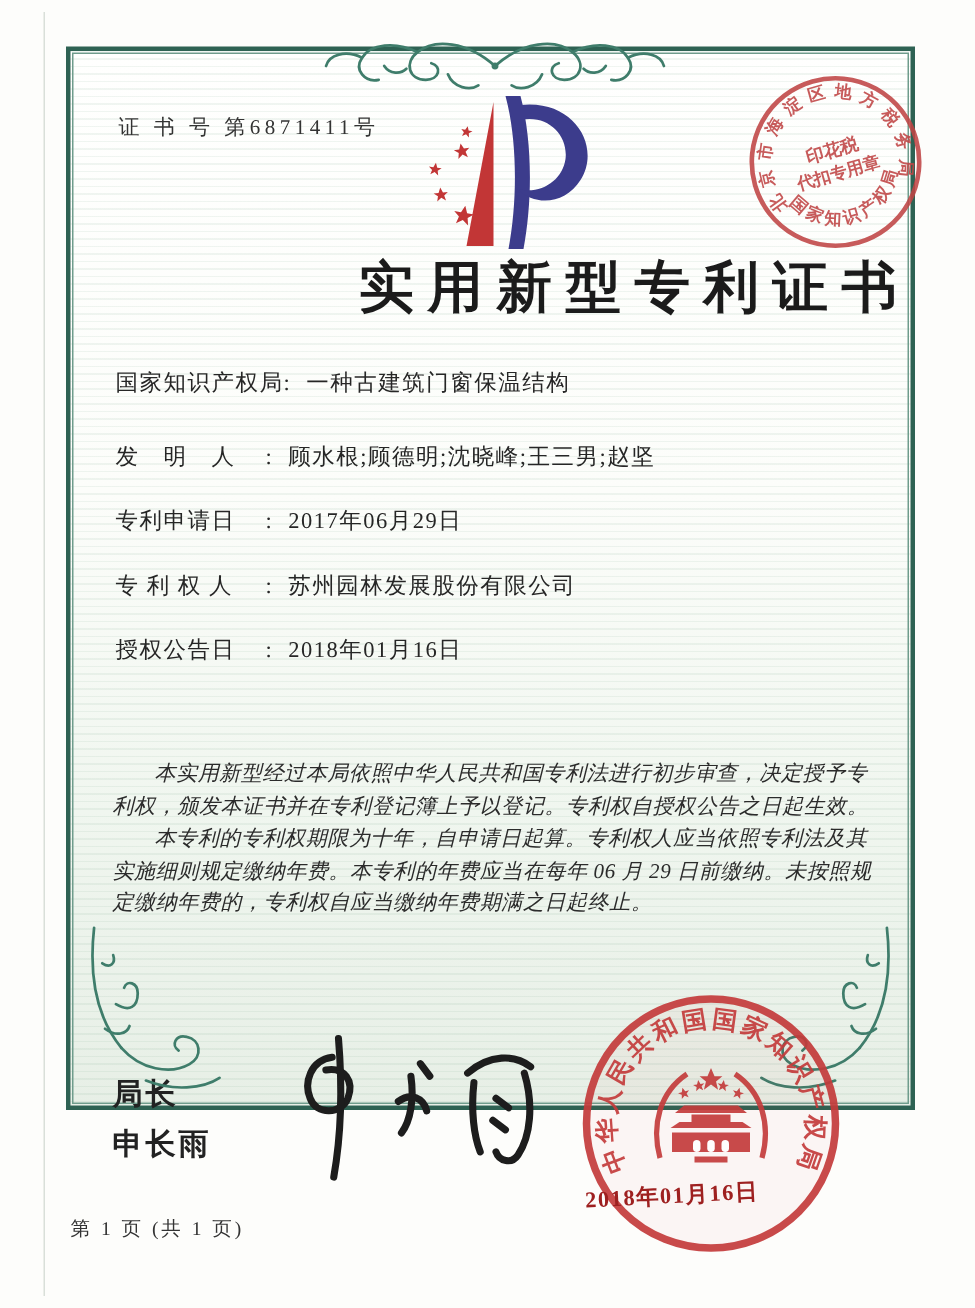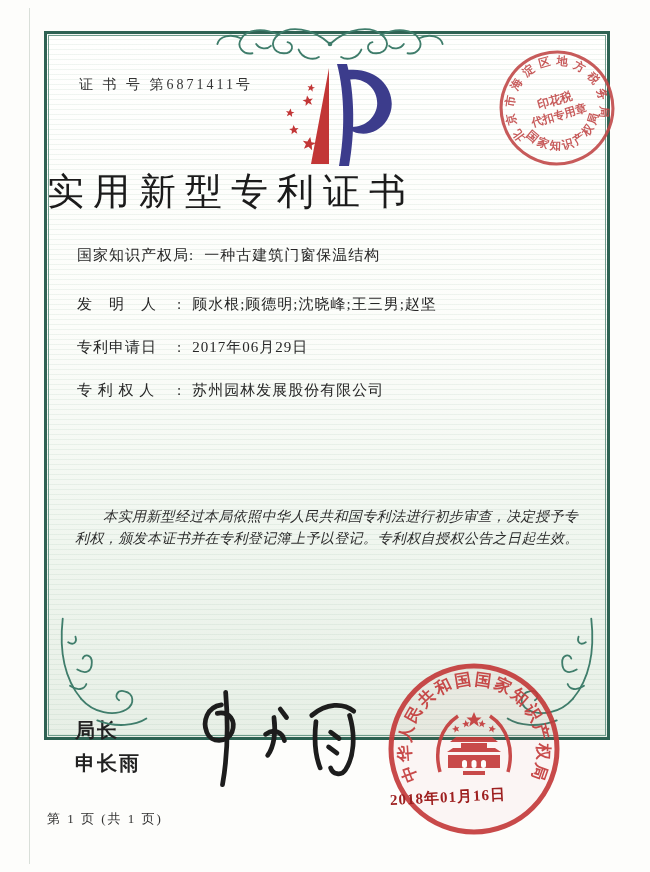--- a/index.html
+++ b/index.html
@@ -17,22 +17,22 @@
       repeating-linear-gradient(180deg, rgba(110,160,130,0.10) 0 1px, rgba(0,0,0,0) 1px 5px),
       linear-gradient(180deg,#fffffe 0%,#fcfdfa 42%,#f0f6ef 72%,#e7efe6 100%);
     border:3px solid #2e6253;
     box-sizing:border-box;
   }
   .paper-inner{position:absolute;inset:1px;border:1px solid #6f9c8c;pointer-events:none;}
   .cert-no{position:absolute;left:32px;top:42px;font-size:14px;letter-spacing:3px;color:#333;}
   .logo{position:absolute;left:212px;top:30px;width:140px;height:105px;}
   .tax-stamp{position:absolute;left:448px;top:12px;width:124px;height:124px;transform:rotate(-16deg);opacity:.88;}
   .title{
-    position:absolute;left:0;top:133px;width:100%;text-align:left;
-    font-size:37px;font-weight:400;letter-spacing:9px;color:#1b1b1b;white-space:nowrap;
+    position:absolute;left:0;top:133px;width:100%;text-align:right;
+    font-size:37px;font-weight:700;letter-spacing:9px;color:#1b1b1b;white-space:nowrap;
   }
   .fields{position:absolute;left:30px;top:212px;font-size:15px;letter-spacing:1px;color:#262626;}
   .field-row{margin-bottom:24px;white-space:nowrap;}
   .field-row.first{margin-bottom:30px;}
   .field-label{display:inline-block;min-width:100px;}
   .field-colon{margin-right:10px;}
   .paragraphs{
     position:absolute;left:28px;top:472px;width:512px;
     font-size:14px;line-height:21.5px;letter-spacing:.4px;color:#2b2b2b;
     font-style:italic;
@@ -116,24 +116,28 @@
     </div>
     <div class="field-row">
       <span class="field-label">发　明　人</span><span class="field-colon">:</span><span>顾水根;顾德明;沈晓峰;王三男;赵坚</span>
     </div>
     <div class="field-row">
       <span class="field-label">专利申请日</span><span class="field-colon">:</span><span>2017年06月29日</span>
     </div>
     <div class="field-row">
       <span class="field-label">专 利 权 人</span><span class="field-colon">:</span><span>苏州园林发展股份有限公司</span>
     </div>
+    <div class="field-row">
+      <span class="field-label">授权公告日</span><span class="field-colon">:</span><span>2018年01月16日</span>
+    </div>
   </div>
 
   <div class="paragraphs">
     <p>本实用新型经过本局依照中华人民共和国专利法进行初步审查，决定授予专利权，颁发本证书并在专利登记簿上予以登记。专利权自授权公告之日起生效。</p>
+    <p>本专利的专利权期限为十年，自申请日起算。专利权人应当依照专利法及其实施细则规定缴纳年费。本专利的年费应当在每年 06 月 29 日前缴纳。未按照规定缴纳年费的，专利权自应当缴纳年费期满之日起终止。</p>
   </div>
 
   <div class="signer">
     <div>局长</div>
     <div>申长雨</div>
   </div>
 
   <svg class="signature" viewBox="0 0 170 100">
     <g stroke="#1d1d1d" stroke-width="4.5" fill="none" stroke-linecap="round" stroke-linejoin="round">
       <path d="M34,18 C20,20 16,34 20,44 C24,55 40,54 44,44 C48,33 42,24 30,26"></path>

